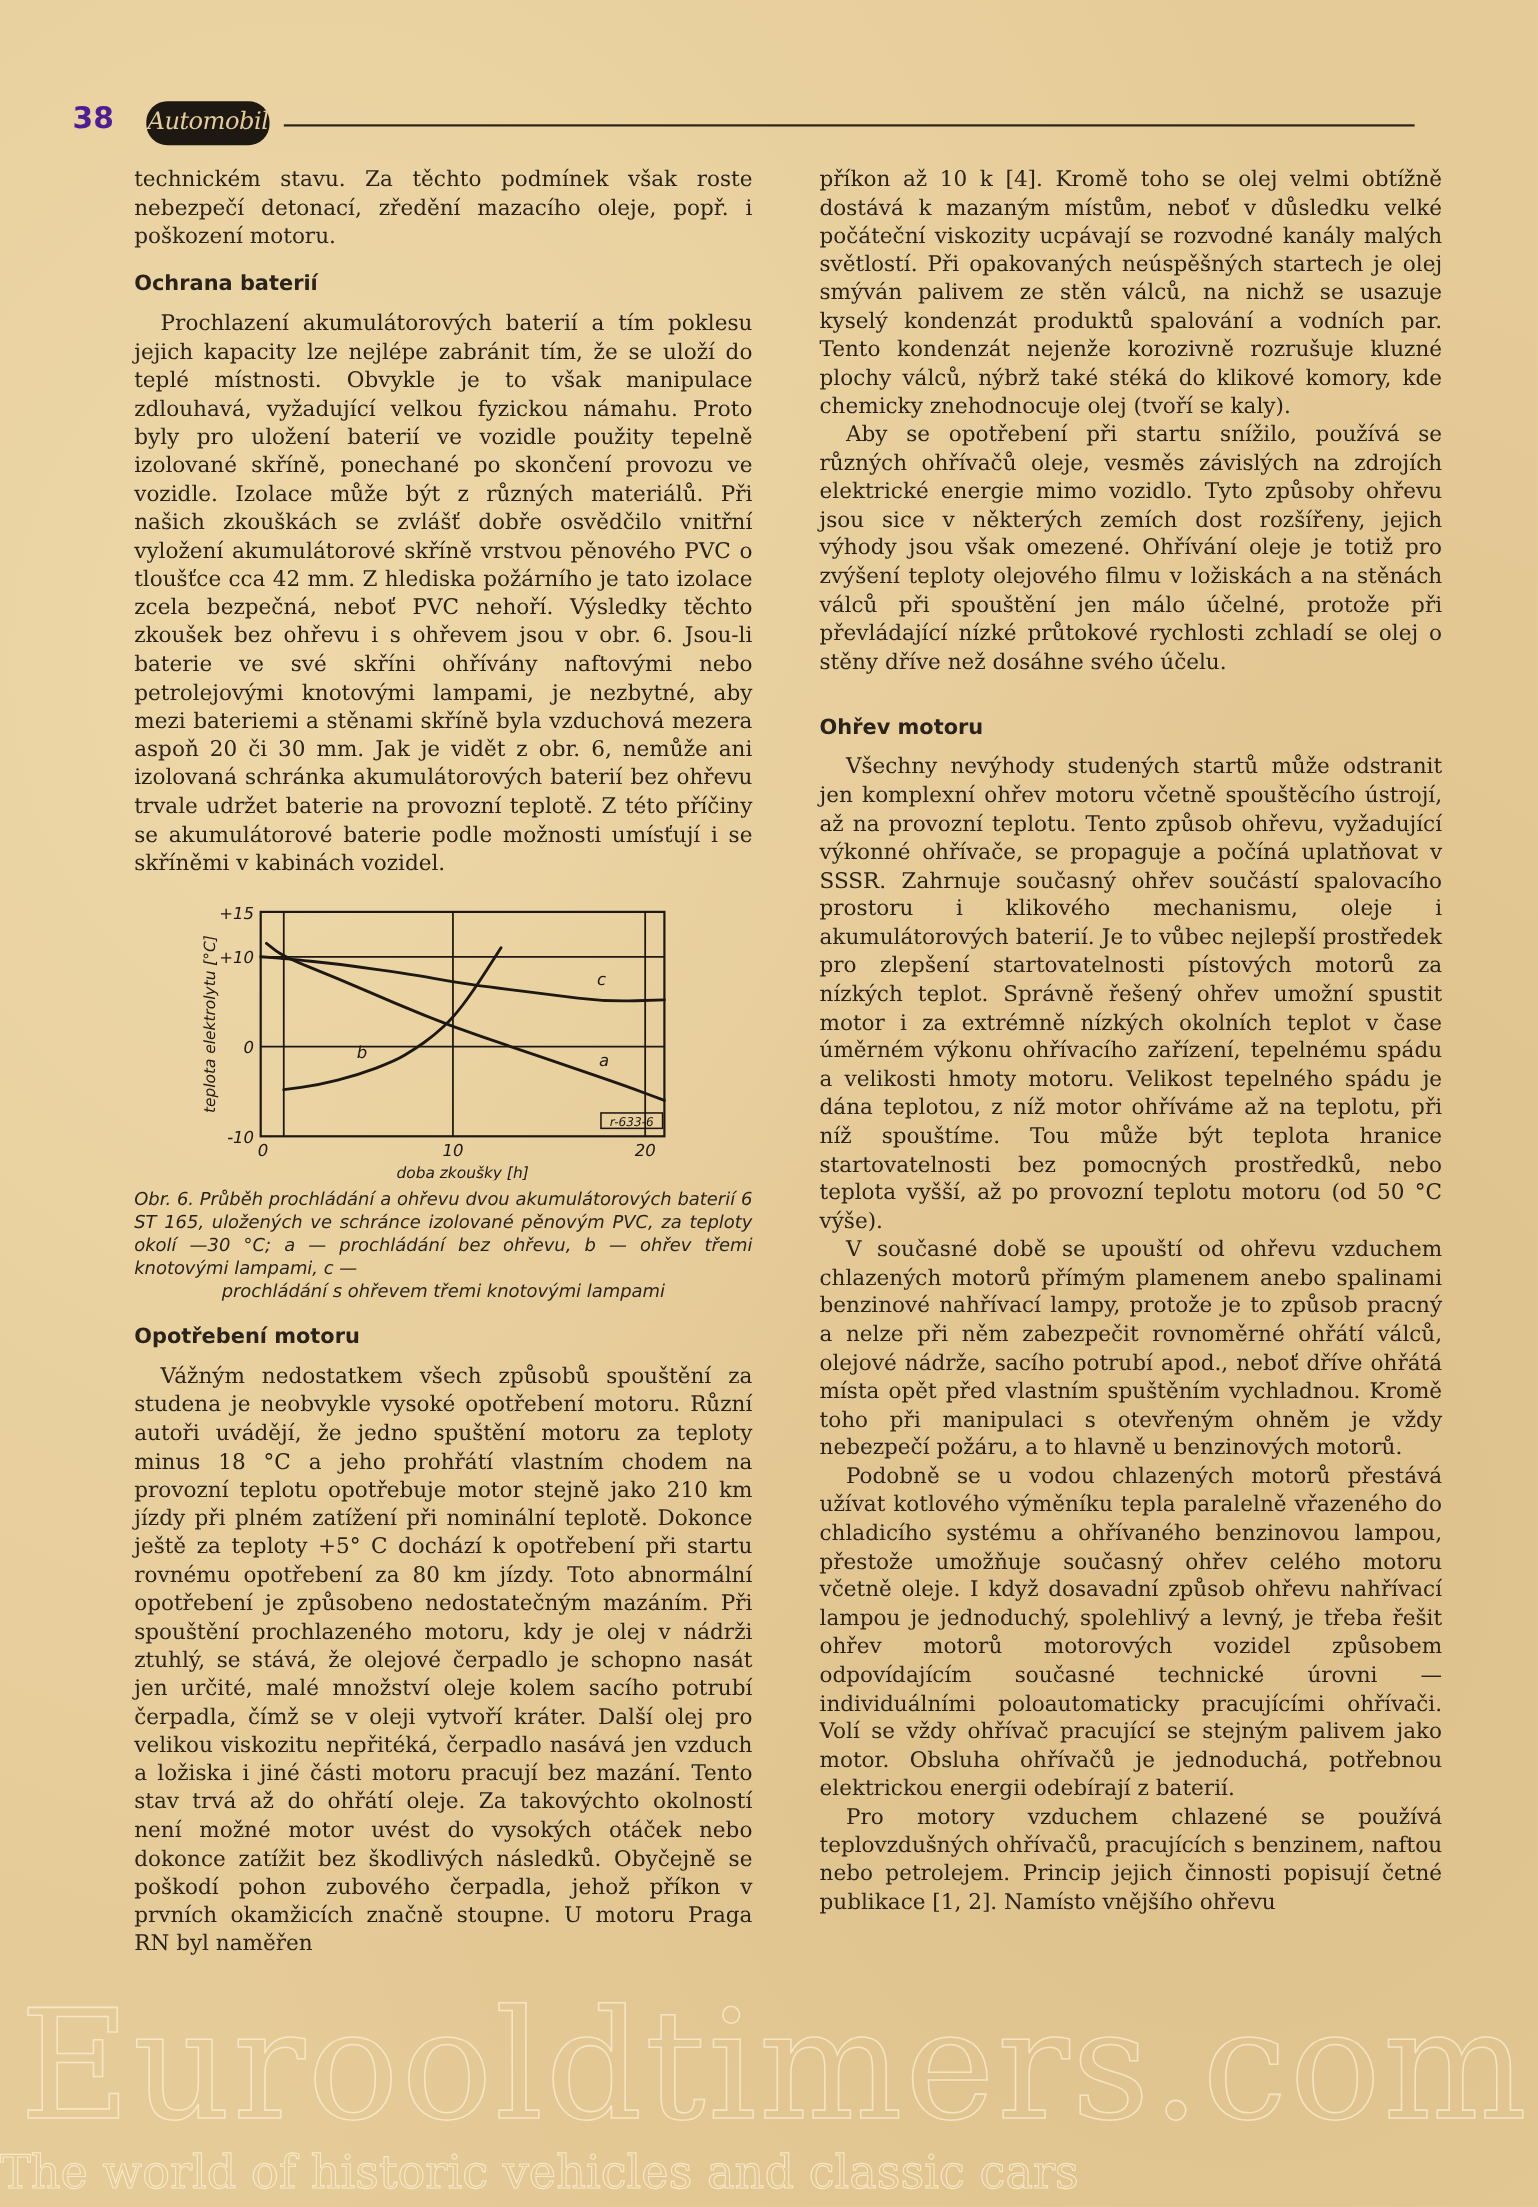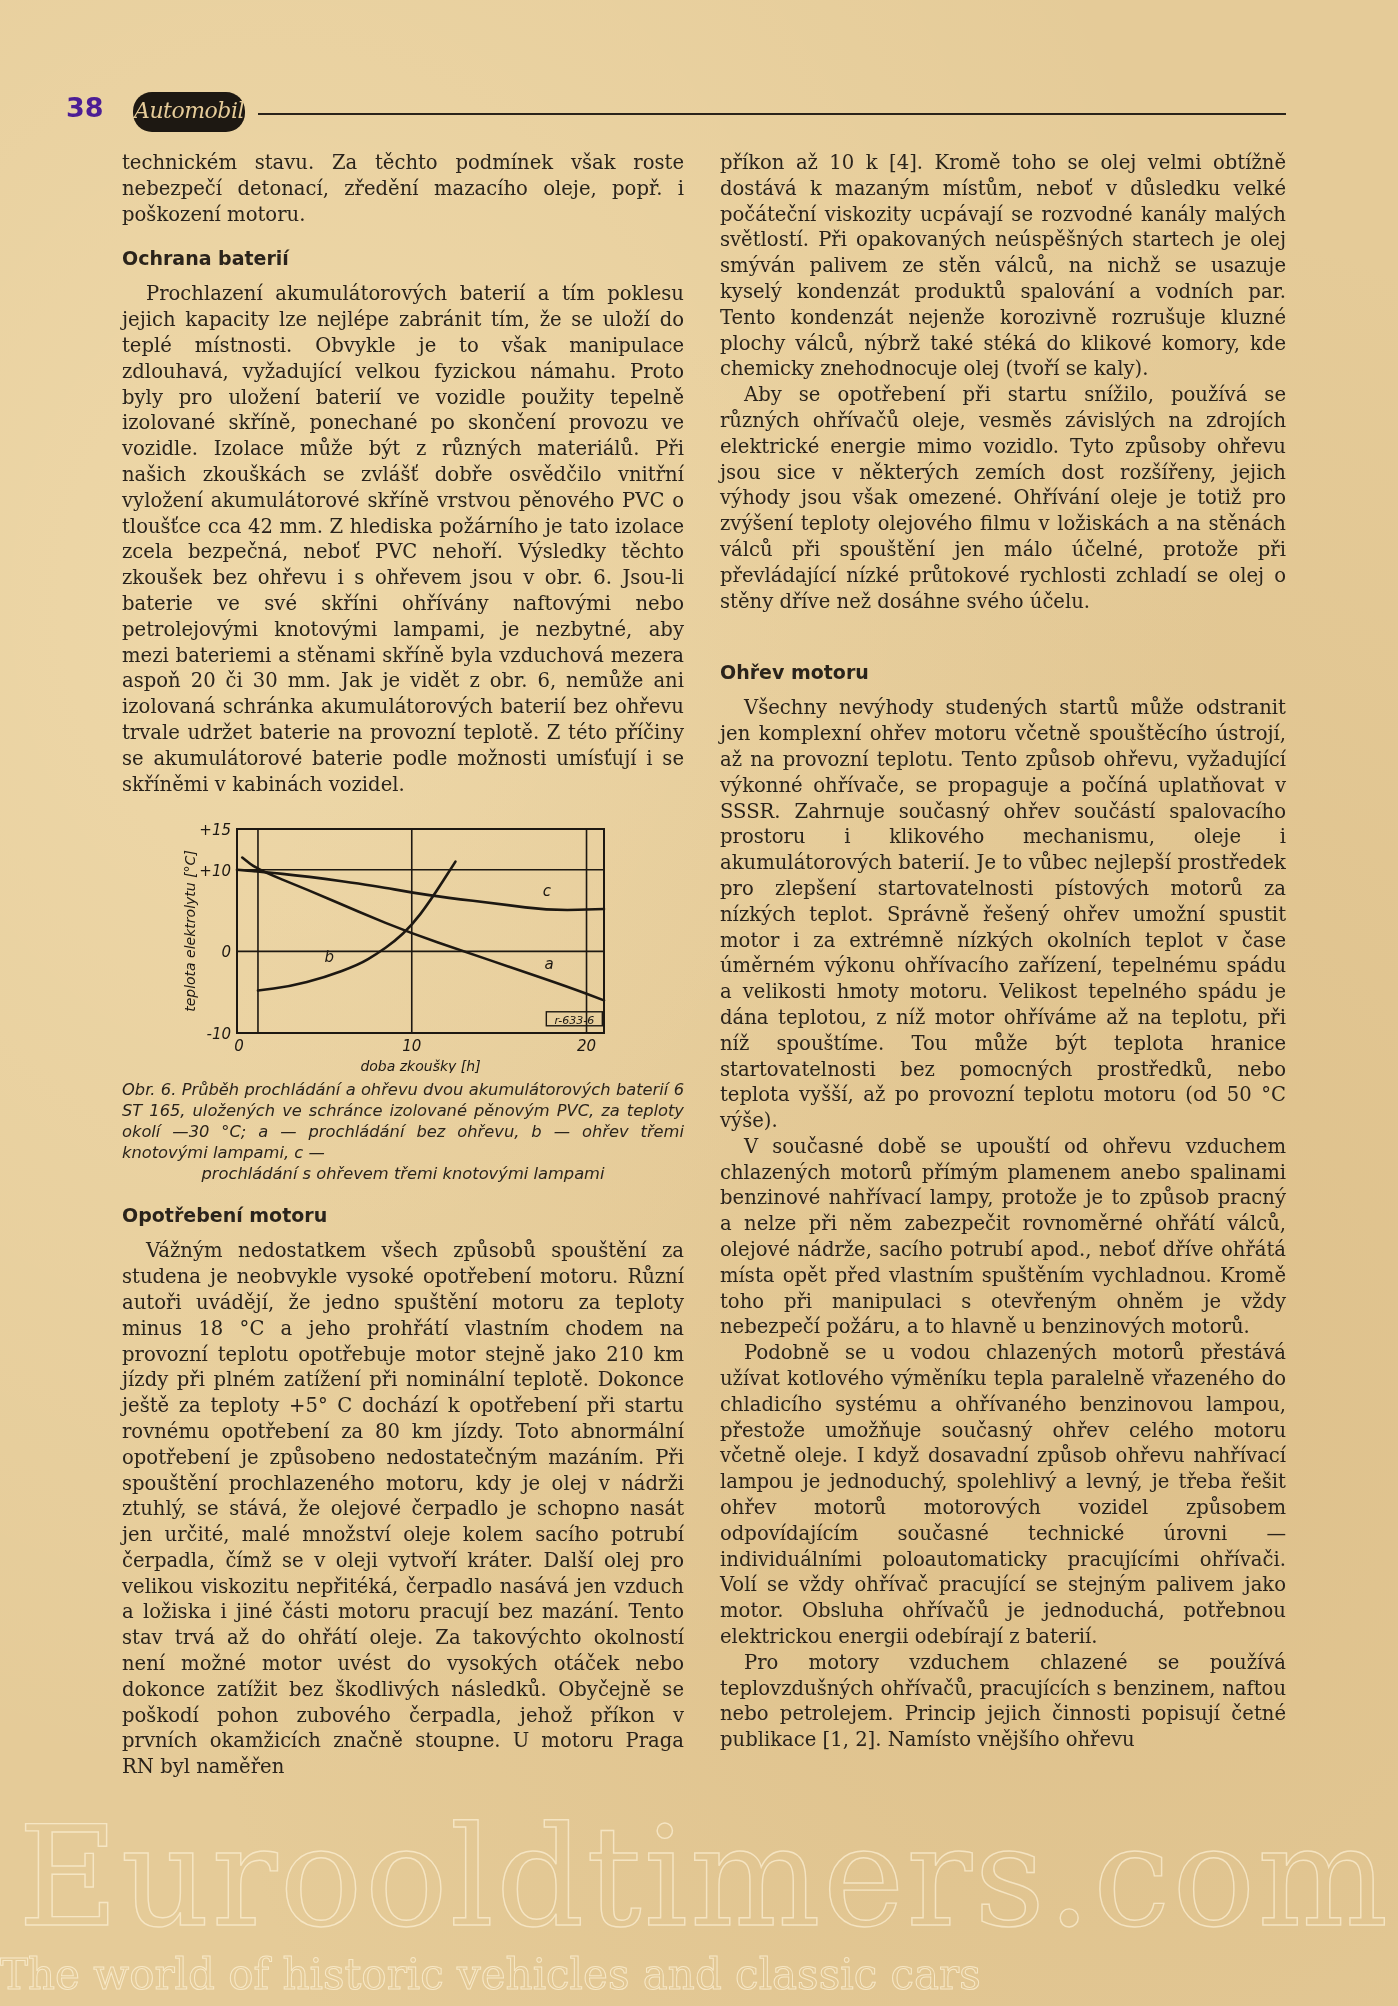--- a/index.html
+++ b/index.html
@@ -10,21 +10,21 @@
       radial-gradient(ellipse at 20% 30%, rgba(255,240,200,0.35), transparent 60%),
       radial-gradient(ellipse at 80% 70%, rgba(200,160,100,0.25), transparent 60%),
       #e5cb98;}
   .pagenum{position:absolute;left:66px;top:92px;font-family:"DejaVu Sans","Liberation Sans",sans-serif;
     font-weight:bold;font-size:27px;color:#4c1d95;}
   .logo{position:absolute;left:133px;top:92px;width:112px;height:40px;background:#1d1812;border-radius:19px;
     color:#e5cb98;font-family:"DejaVu Serif",serif;font-style:italic;font-size:22px;line-height:38px;text-align:center;letter-spacing:-0.5px;}
   .rule{position:absolute;left:258px;top:113px;width:1028px;height:2px;background:#2a231b;}
   .col{position:absolute;font-size:19.6px;line-height:25.8px;text-align:justify;}
   .col.left{left:122px;top:150px;width:562px;}
-  .col.right{left:720px;top:150px;width:566px;}
+  .col.right{left:745px;top:150px;width:566px;}
   .col p{margin:0;text-indent:24px;hyphens:manual;}
   .col p.noindent{text-indent:0;}
   .col h2{margin:18px 0 10px 0;font-family:"DejaVu Sans","Liberation Sans",sans-serif;
     font-weight:bold;font-size:19px;line-height:26px;}
   .figure{position:relative;width:562px;height:262px;margin:14px 0 4px 0;}
   .figure svg{position:absolute;left:0;top:0;}
   .caption{font-style:italic;font-family:"DejaVu Sans","Liberation Sans",sans-serif;font-size:16.3px;line-height:21px;
     text-align:justify;margin:6px 0 0 0;}
   .caption .last{display:block;text-align:center;}
   .watermark{position:absolute;left:18px;top:1808px;font-family:"DejaVu Serif",serif;font-size:138px;line-height:140px;
@@ -78,21 +78,21 @@
     <span class="last">prochládání s ohřevem třemi knotovými lampami</span>
   </div>
 
   <h2>Opotřebení motoru</h2>
   <p>Vážným nedostatkem všech způsobů spouštění za studena je neobvykle vysoké opotřebení motoru. Různí autoři uvádějí, že jedno spuštění motoru za teploty minus 18 °C a jeho prohřátí vlastním chodem na provozní teplotu opotřebuje motor stejně jako 210 km jízdy při plném zatížení při nominální teplotě. Dokonce ještě za teploty +5° C dochází k opotřebení při startu rovnému opotřebení za 80 km jízdy. Toto abnormální opotřebení je způsobeno nedostatečným mazáním. Při spouštění prochlazeného motoru, kdy je olej v nádrži ztuhlý, se stává, že olejové čerpadlo je schopno nasát jen určité, malé množství oleje kolem sacího potrubí čerpadla, čímž se v oleji vytvoří kráter. Další olej pro velikou viskozitu nepřitéká, čerpadlo nasává jen vzduch a ložiska i jiné části motoru pracují bez mazání. Tento stav trvá až do ohřátí oleje. Za takovýchto okolností není možné motor uvést do vysokých otáček nebo dokonce zatížit bez škodlivých následků. Obyčejně se poškodí pohon zubového čerpadla, jehož příkon v prvních okamžicích značně stoupne. U motoru Praga RN byl naměřen</p>
 </div>
 
 <div class="col right">
   <p class="noindent">příkon až 10 k [4]. Kromě toho se olej velmi obtížně dostává k mazaným místům, neboť v důsledku velké počáteční viskozity ucpávají se rozvodné kanály malých světlostí. Při opakovaných neúspěšných startech je olej smýván palivem ze stěn válců, na nichž se usazuje kyselý kondenzát produktů spalování a vodních par. Tento kondenzát nejenže korozivně rozrušuje kluzné plochy válců, nýbrž také stéká do klikové komory, kde chemicky znehodnocuje olej (tvoří se kaly).</p>
   <p>Aby se opotřebení při startu snížilo, používá se různých ohřívačů oleje, vesměs závislých na zdrojích elektrické energie mimo vozidlo. Tyto způsoby ohřevu jsou sice v některých zemích dost rozšířeny, jejich výhody jsou však omezené. Ohřívání oleje je totiž pro zvýšení teploty olejového filmu v ložiskách a na stěnách válců při spouštění jen málo účelné, protože při převládající nízké průtokové rychlosti zchladí se olej o stěny dříve než dosáhne svého účelu.</p>
-  <h2 style="margin-top:45px">Ohřev motoru</h2>
+  <h2 style="margin-top:34px">Ohřev motoru</h2>
   <p>Všechny nevýhody studených startů může odstranit jen komplexní ohřev motoru včetně spouštěcího ústrojí, až na provozní teplotu. Tento způsob ohřevu, vyžadující výkonné ohřívače, se propaguje a počíná uplatňovat v SSSR. Zahrnuje současný ohřev součástí spalovacího prostoru i klikového mechanismu, oleje i akumulátorových baterií. Je to vůbec nejlepší prostředek pro zlepšení startovatelnosti pístových motorů za nízkých teplot. Správně řešený ohřev umožní spustit motor i za extrémně nízkých okolních teplot v čase úměrném výkonu ohřívacího zařízení, tepelnému spádu a velikosti hmoty motoru. Velikost tepelného spádu je dána teplotou, z níž motor ohříváme až na teplotu, při níž spouštíme. Tou může být teplota hranice startovatelnosti bez pomocných prostředků, nebo teplota vyšší, až po provozní teplotu motoru (od 50 °C výše).</p>
   <p>V současné době se upouští od ohřevu vzduchem chlazených motorů přímým plamenem anebo spalinami benzinové nahřívací lampy, protože je to způsob pracný a nelze při něm zabezpečit rovnoměrné ohřátí válců, olejové nádrže, sacího potrubí apod., neboť dříve ohřátá místa opět před vlastním spuštěním vychladnou. Kromě toho při manipulaci s otevřeným ohněm je vždy nebezpečí požáru, a to hlavně u benzinových motorů.</p>
   <p>Podobně se u vodou chlazených motorů přestává užívat kotlového výměníku tepla paralelně vřazeného do chladicího systému a ohřívaného benzinovou lampou, přestože umožňuje současný ohřev celého motoru včetně oleje. I když dosavadní způsob ohřevu nahřívací lampou je jednoduchý, spolehlivý a levný, je třeba řešit ohřev motorů motorových vozidel způsobem odpovídajícím současné technické úrovni — individuálními poloautomaticky pracujícími ohřívači. Volí se vždy ohřívač pracující se stejným palivem jako motor. Obsluha ohřívačů je jednoduchá, potřebnou elektrickou energii odebírají z baterií.</p>
   <p>Pro motory vzduchem chlazené se používá teplovzdušných ohřívačů, pracujících s benzinem, naftou nebo petrolejem. Princip jejich činnosti popisují četné publikace [1, 2]. Namísto vnějšího ohřevu</p>
 </div>
 
 <div class="watermark">Eurooldtimers.com</div>
 <div class="watermark2">The world of historic vehicles and classic cars</div>
 
 </body></html>

